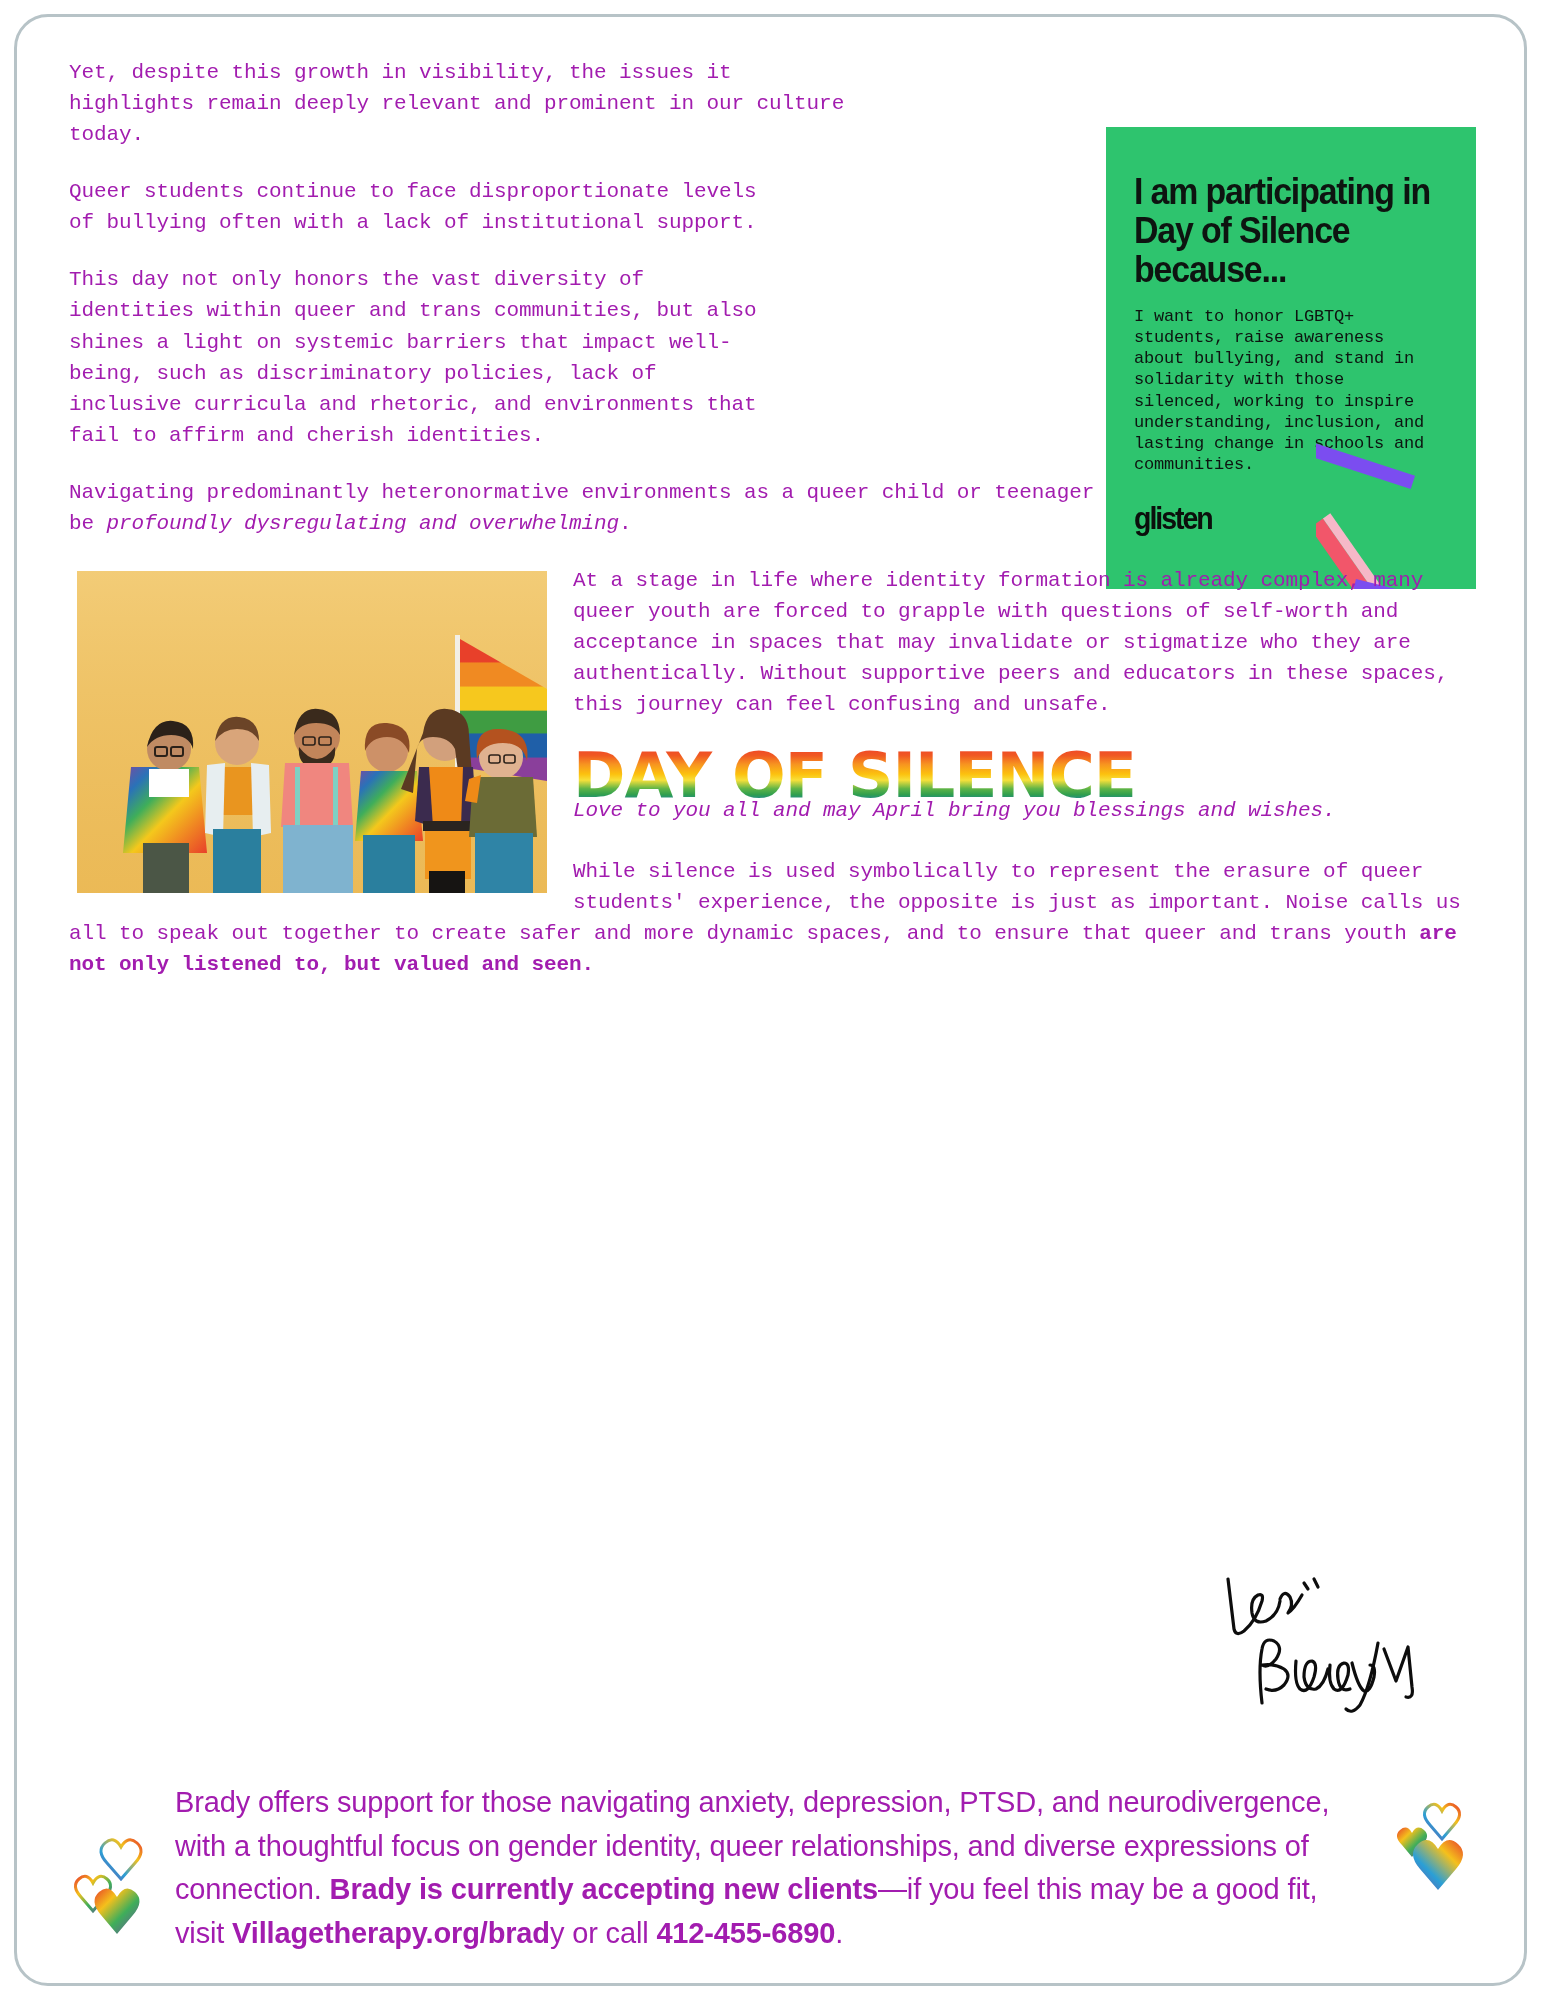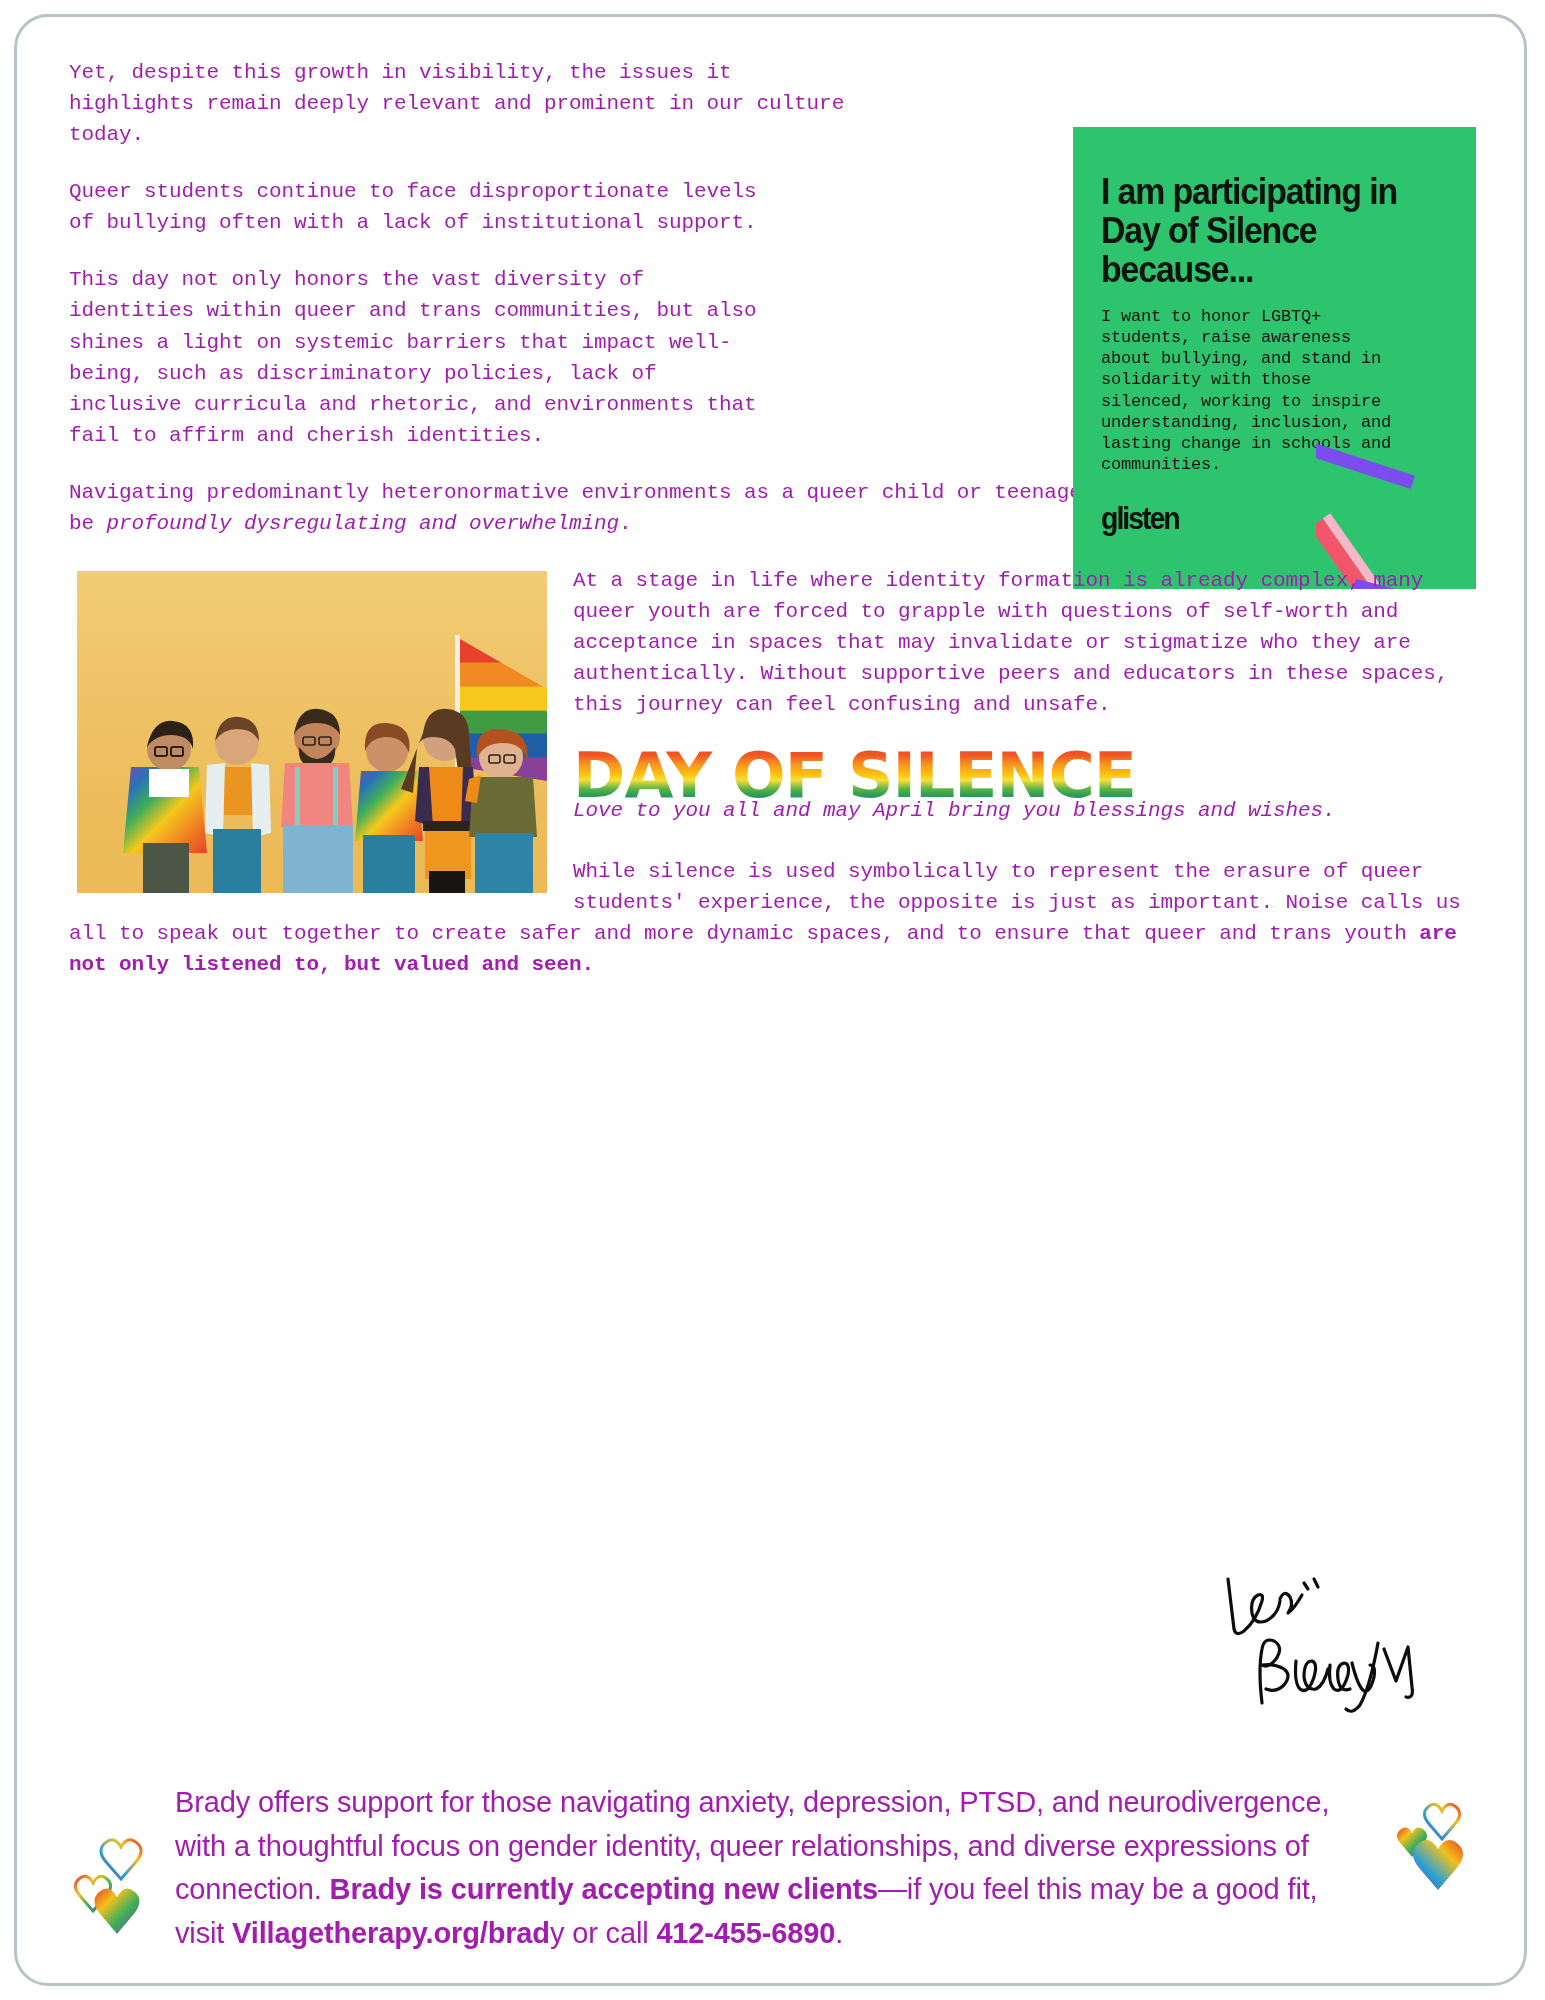--- a/index.html
+++ b/index.html
@@ -48,21 +48,21 @@
   .bold { font-weight: bold; }
 
   
   .top-wrap {
     position: relative;
   }
   .poster {
     position: absolute;
     right: -4px;
     top: 70px;
-    width: 403px;
+    width: 370px;
     height: 462px;
     background: #2ec46e;
     overflow: hidden;
   }
   .poster-inner {
     position: relative;
     padding: 46px 26px 0 28px;
     height: 100%;
     box-sizing: border-box;
   }

